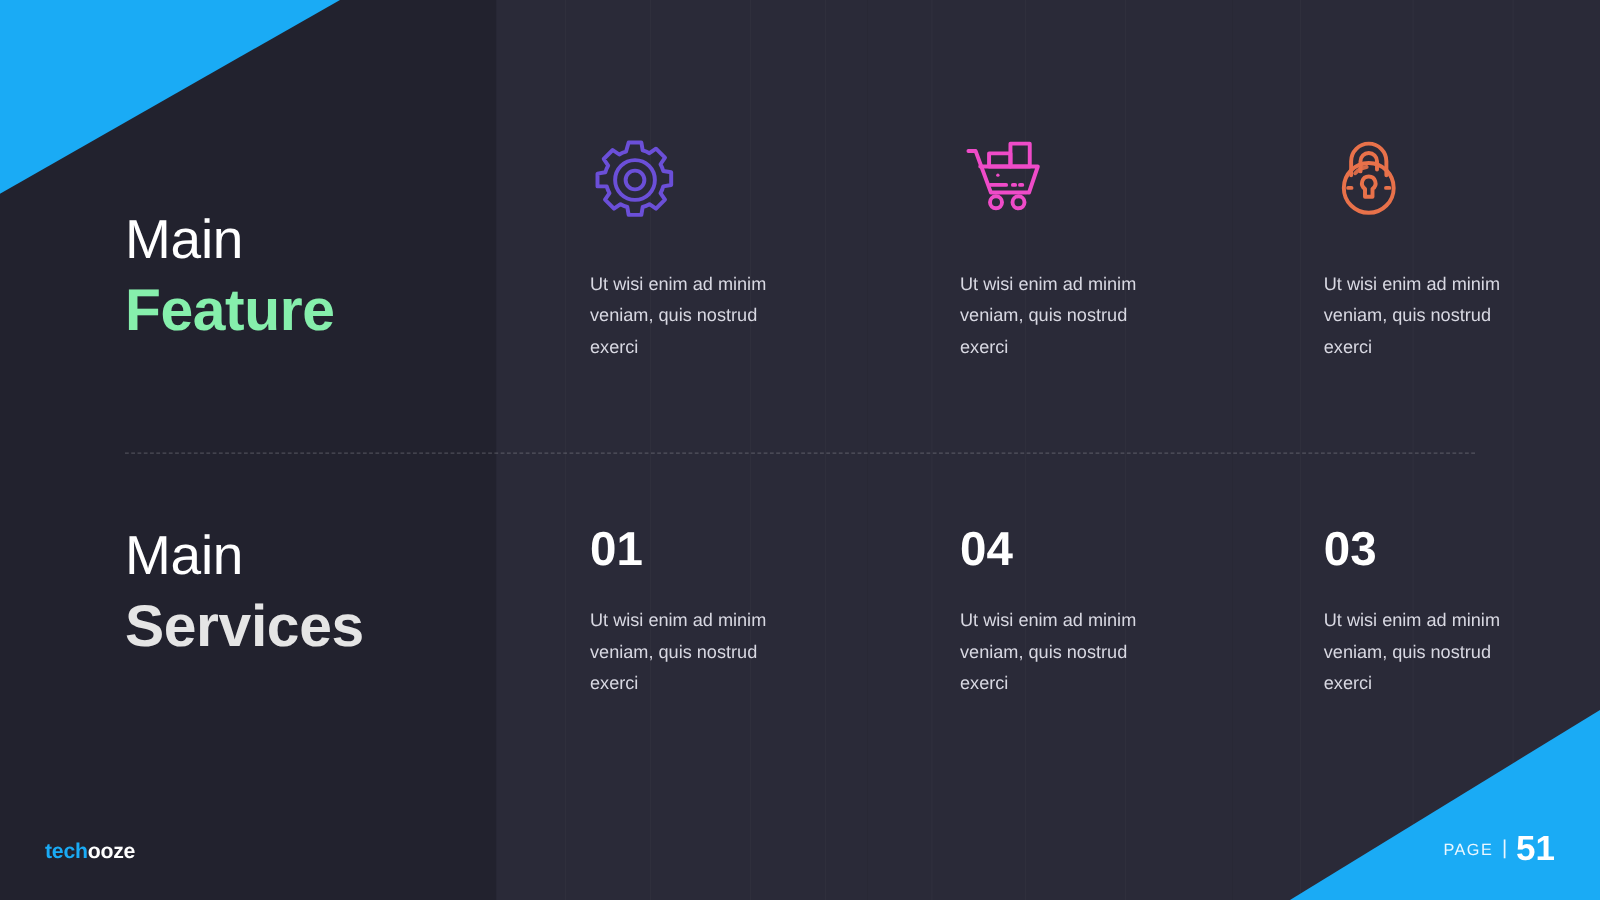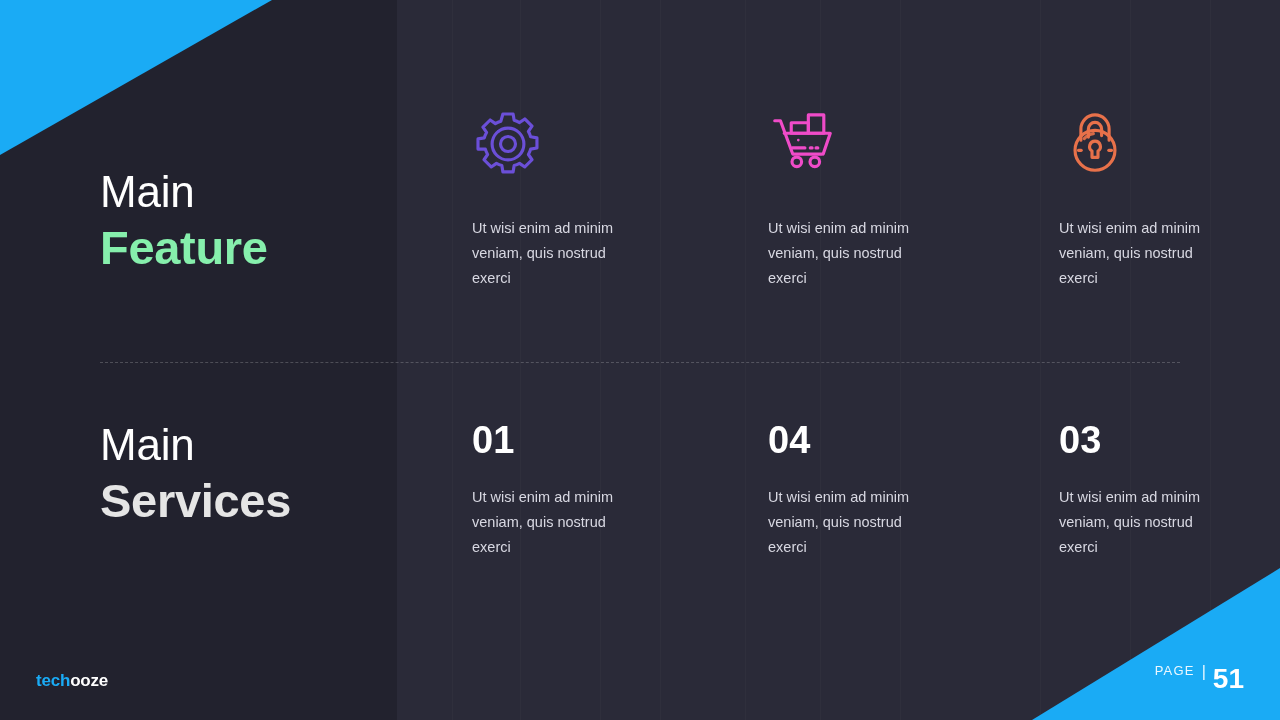--- a/index.html
+++ b/index.html
@@ -150,21 +150,21 @@
     letter-spacing: -0.2px;
   }
   .logo .p1 { color: #1aabf5; }
   .logo .p2 { color: #ffffff; }
 
   .page-num {
     position: absolute;
     right: 36px;
     bottom: 25px;
     display: flex;
-    align-items: flex-start;
+    align-items: center;
     gap: 7px;
     color: #ffffff;
   }
   .page-num .lbl {
     font-size: 13px;
     letter-spacing: 1.2px;
     font-weight: 400;
     color: #eaf7ff;
   }
   .page-num .sep {

